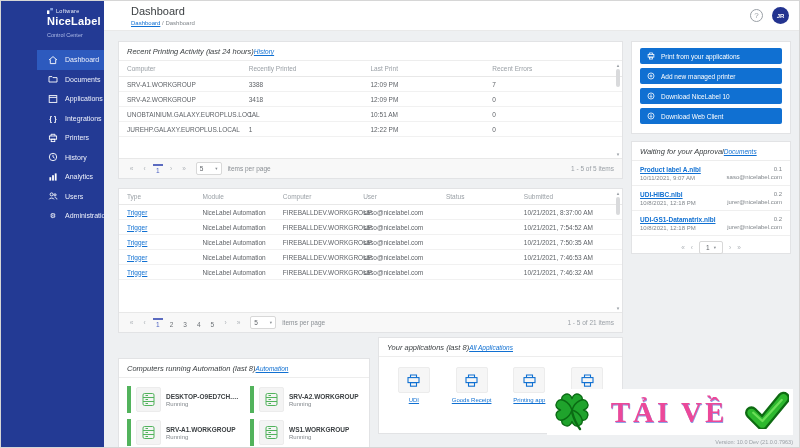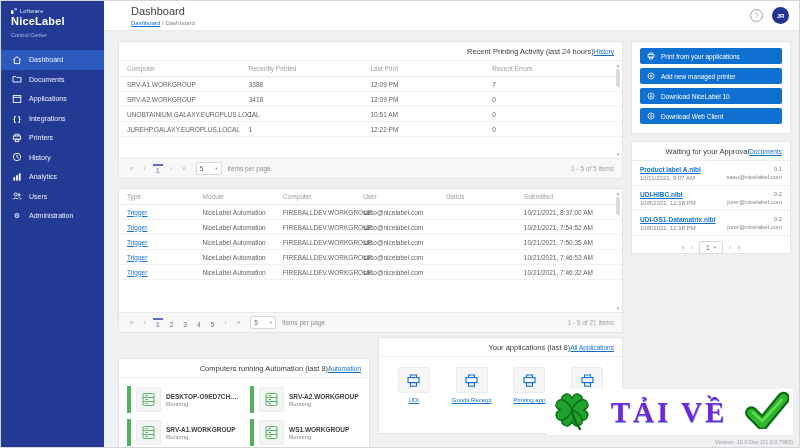--- a/index.html
+++ b/index.html
@@ -1,20 +1,20 @@
 <!DOCTYPE html>
 <html><head>
 <meta charset="utf-8">
 <style>
   * { margin:0; padding:0; box-sizing:border-box; }
   html,body { width:800px; height:448px; }
   body { font-family:"Liberation Sans","DejaVu Sans",sans-serif; background:#fff; position:relative; overflow:hidden; border:1px solid #d6d6d6; }
 
   
-  .sidebar { position:absolute; left:0; top:0; width:103px; height:448px; background:#233a94; color:#fff; z-index:5; }
+  .sidebar { position:absolute; left:0; top:0; width:103px; height:448px; background:#233a94; color:#fff; z-index:5;padding-left:36px; }
   .brand { padding:7px 10px 8px 10px; }
   .brand-loftware { display:flex; align-items:center; gap:3px; font-size:5.5px; letter-spacing:.3px; color:#e8ecf9; }
   .brand-mark { width:6px; height:6px; display:inline-block; }
   .brand-product { font-size:11px; font-weight:bold; letter-spacing:.2px; margin-top:1px; }
   .brand-sub { font-size:5.5px; color:#aebbe8; margin-top:5px; }
   .nav { margin-top:4px; }
   .nav-item { display:flex; align-items:center; gap:7px; height:19.5px; padding:0 0 0 11px; font-size:7px; color:#eef1fb; cursor:pointer; }
   .nav-item.active { background:#2d5abe; }
   .nav-icon { width:10px; height:10px; display:flex; align-items:center; justify-content:center; flex:0 0 10px; }
   .nav-icon svg { display:block; }
@@ -25,21 +25,21 @@
   .page-title { position:absolute; left:27px; top:4px; font-size:11px; color:#3c4043; }
   .crumbs { position:absolute; left:27px; top:19px; font-size:6px; color:#80868b; }
   .crumbs a { color:#1070d2; text-decoration:underline; cursor:pointer; }
   .top-icons { position:absolute; right:12px; top:6px; display:flex; align-items:center; gap:9px; }
   .help-btn { width:13px; height:13px; border:1px solid #9aa0a6; border-radius:50%; color:#9aa0a6; font-size:8px; display:flex; align-items:center; justify-content:center; cursor:pointer; }
   .avatar { width:17px; height:17px; border-radius:50%; background:#23338f; color:#fff; font-size:6px; font-weight:bold; display:flex; align-items:center; justify-content:center; cursor:pointer; }
 
   
   .main { position:absolute; left:103px; top:30px; width:697px; height:418px; background:#eef0f2; }
   .panel { position:absolute; background:#fff; border:1px solid #e2e3e5; display:flex; flex-direction:column; }
-  .panel-head { display:flex; align-items:center; justify-content:flex-end; padding:5px 8px 4px 8px; border-bottom:1px solid #ededed; flex:0 0 auto; }
+  .panel-head { display:flex; align-items:center; justify-content:flex-start; padding:5px 8px 4px 8px; border-bottom:1px solid #ededed; flex:0 0 auto;font-style:italic; }
   .panel-title { font-size:7.5px; color:#3c4043; }
   .panel-link { font-size:6.5px; color:#1070d2; text-decoration:underline; cursor:pointer; }
 
   
   .tbl { flex:1 1 auto; display:flex; flex-direction:column; position:relative; overflow:hidden; }
   .tbl-head { display:flex; padding:4px 8px; font-size:6.5px; color:#9aa0a6; border-bottom:1px solid #e8e8e8; flex:0 0 auto; }
   .trow { display:flex; padding:0 8px; align-items:center; height:15px; font-size:6.5px; color:#5f6368; border-bottom:1px solid #f1f1f1; flex:0 0 auto; }
   .trow a { color:#1070d2; text-decoration:underline; cursor:pointer; }
   .c-p0{width:25%;} .c-p1{width:25%;} .c-p2{width:25%;} .c-p3{width:25%;}
   .c-e0{width:15.5%;} .c-e1{width:16.5%;} .c-e2{width:16.5%;} .c-e3{width:17%;} .c-e4{width:16%;} .c-e5{width:18.5%;}
@@ -85,21 +85,21 @@
   .appr-pager { display:flex; align-items:center; justify-content:center; gap:6px; padding:5px 0 4px 0; font-size:6.5px; color:#adb2b7; }
   .appr-page-box { width:24px; height:13px; border:1px solid #d8d8d8; border-radius:2px; background:#fff; display:flex; align-items:center; justify-content:center; gap:4px; color:#5f6368; cursor:pointer; }
 
   
   .lic-body { padding:6px 8px; }
   .lic-label { font-size:6px; color:#80868b; }
   .lic-value { font-size:6.5px; font-weight:bold; color:#3c4043; margin:1px 0 4px 0; }
 
   
   .watermark { position:absolute; left:546px; top:388px; width:246px; height:46px; background:#fff; z-index:9; display:flex; align-items:center; justify-content:space-between; padding:0 4px; }
-  .wm-text { font-family:"Liberation Serif","DejaVu Serif",serif; font-weight:bold; font-size:29px; color:#6d28d9; letter-spacing:3px; text-shadow:0.5px 0.5px 0 #8fa2e6; }
+  .wm-text { font-family:"Liberation Serif","DejaVu Serif",serif; font-weight:bold; font-size:29px; color:#ec4899; letter-spacing:3px; text-shadow:0.5px 0.5px 0 #8fa2e6; }
 
   .version { position:absolute; right:6px; bottom:2px; font-size:5.5px; color:#9aa0a6; z-index:8; }
 </style>
 </head>
 <body>
 
 <aside class="sidebar">
   <div class="brand">
     <div class="brand-loftware">
       <span class="brand-mark">

